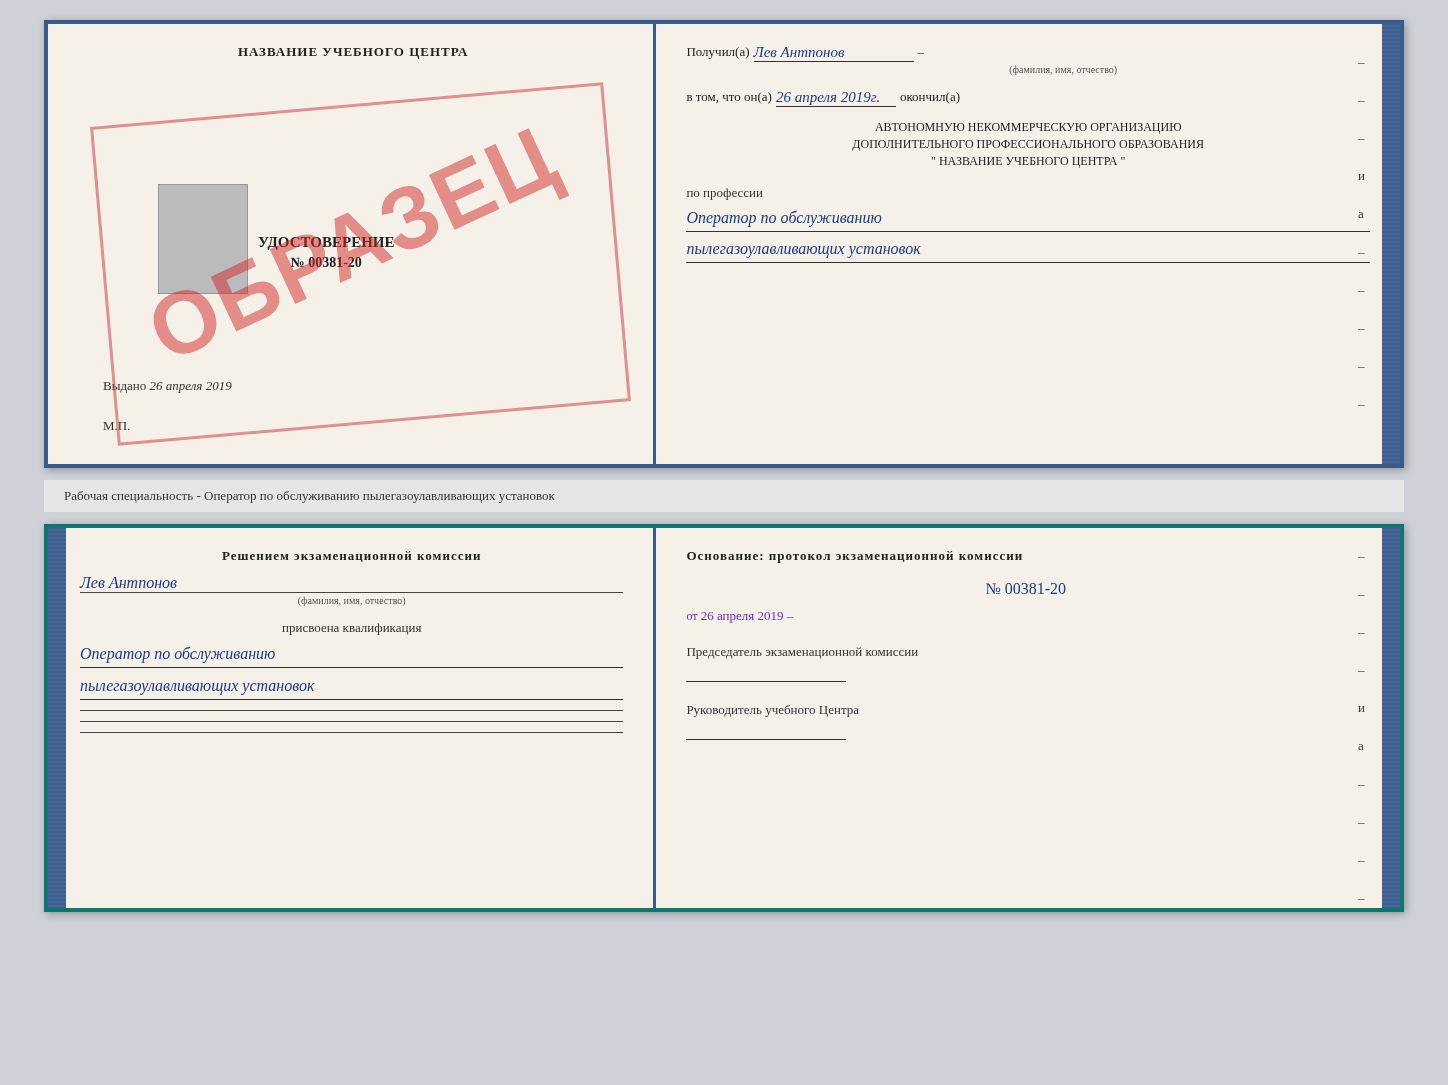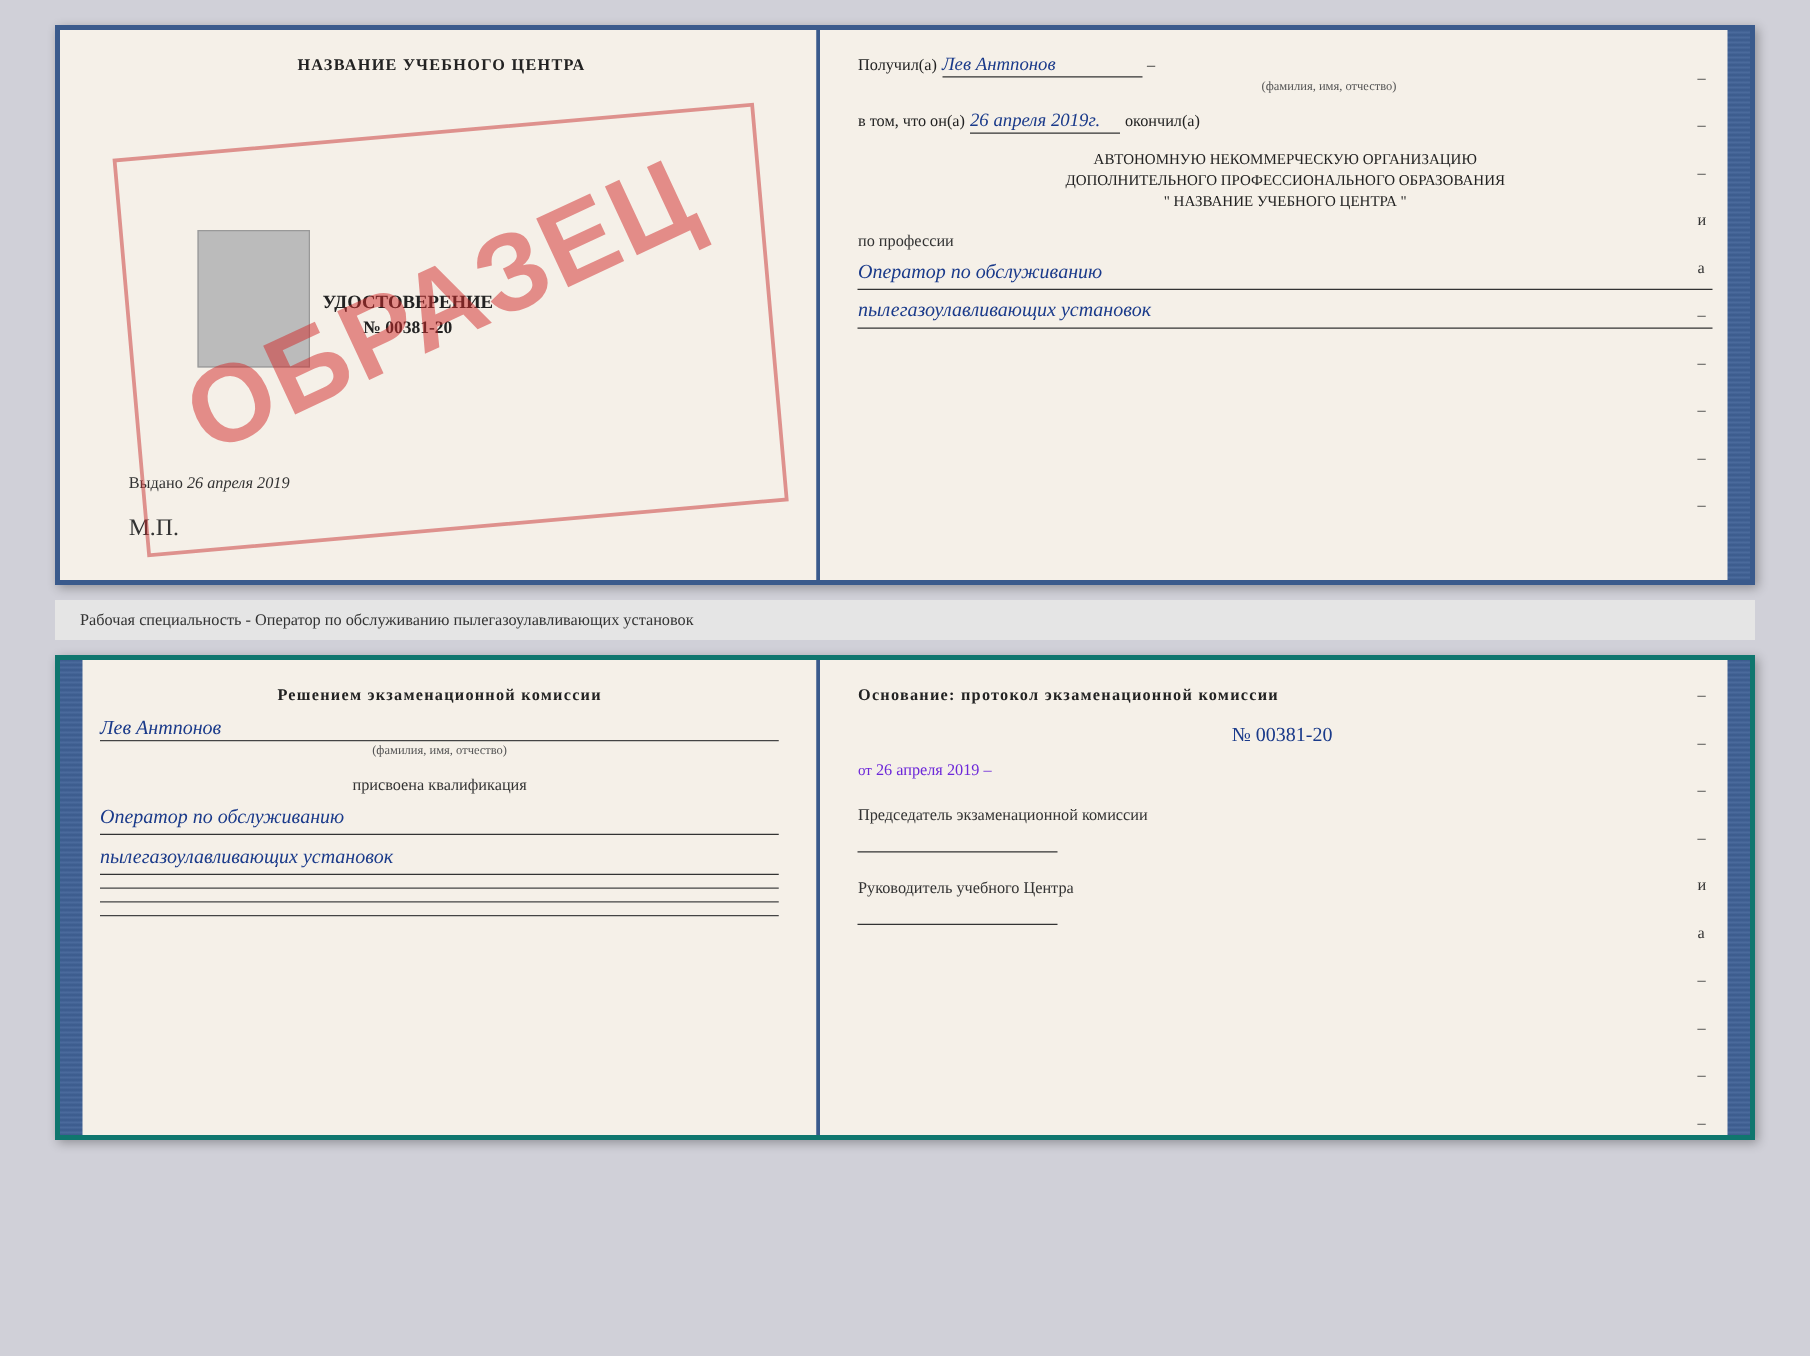--- a/index.html
+++ b/index.html
@@ -97,21 +97,21 @@
       color: #333;
       margin-top: 60px;
     }
 
     .cert-issued-line span.handwritten {
       font-style: italic;
       color: #333;
     }
 
     .cert-mp {
-      font-size: 19px;
+      font-size: 13px;
       margin-top: 15px;
       color: #333;
     }
 
     .photo-placeholder {
       width: 90px;
       height: 110px;
       background: #bbb;
       border: 1px solid #999;
       position: absolute;

